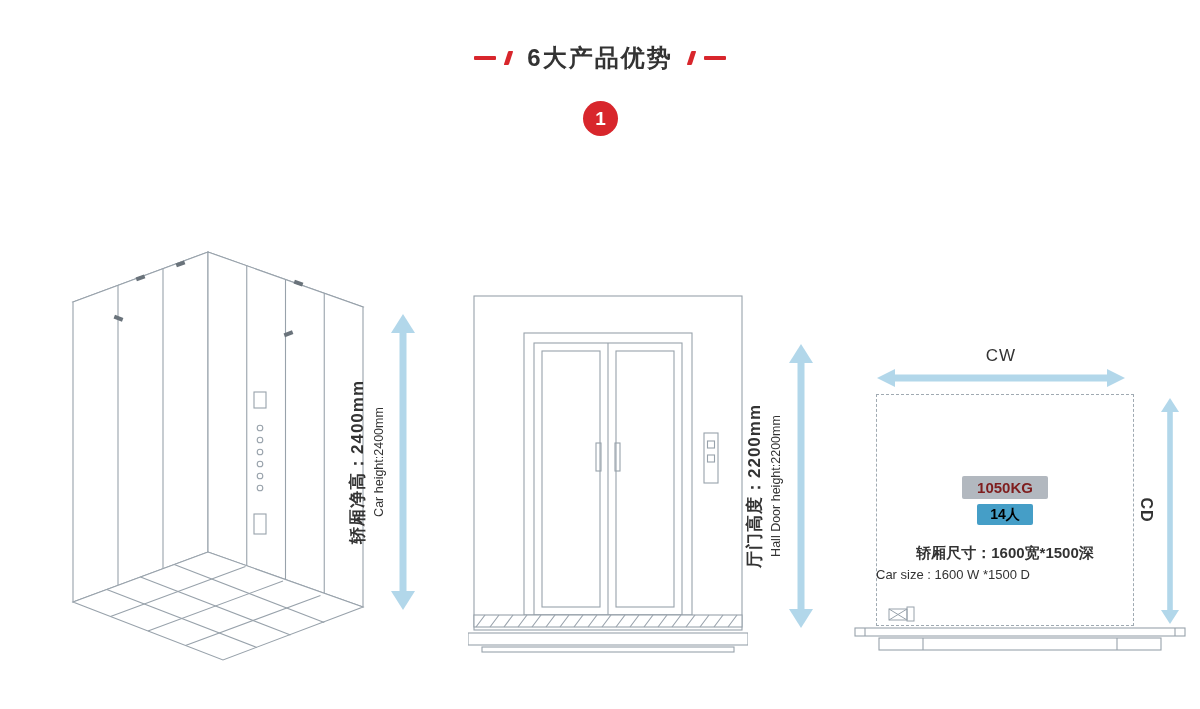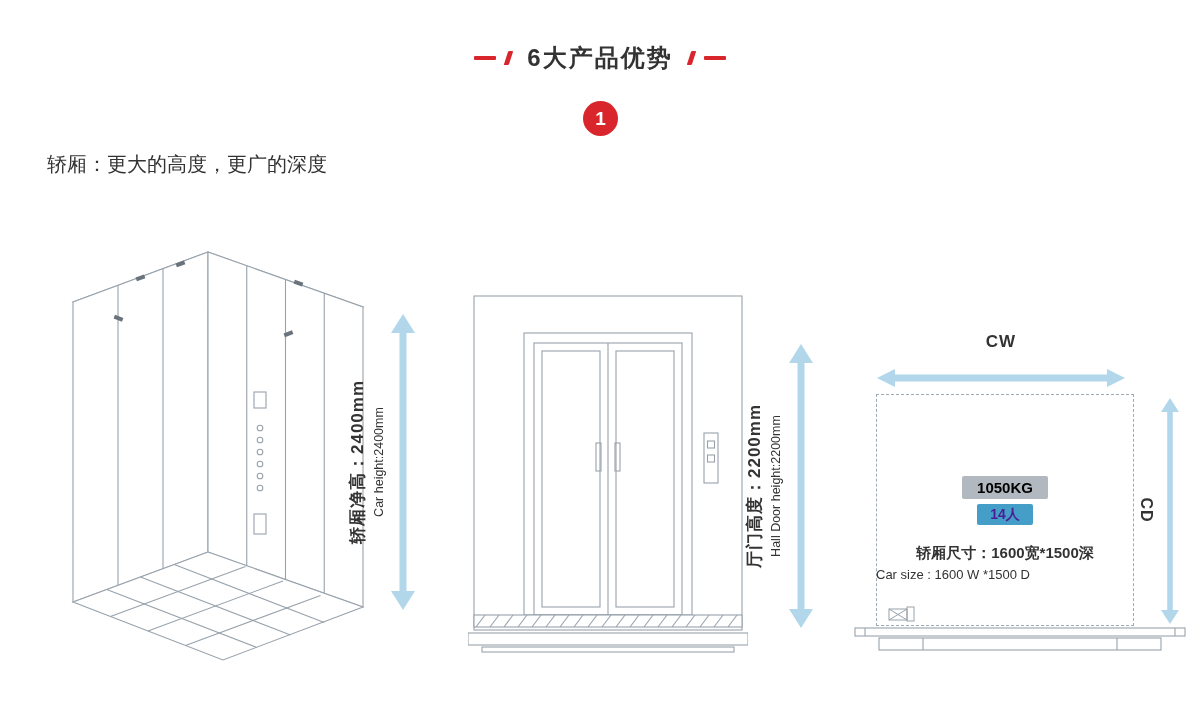--- a/index.html
+++ b/index.html
@@ -34,28 +34,28 @@
   svg{display:block;}
 
   
   .vlabel{position:absolute;transform:translate(-50%,-50%) rotate(-90deg);white-space:nowrap;text-align:center;}
   .vlabel .cn{font-size:17px;font-weight:bold;color:var(--text-dark);letter-spacing:1px;}
   .vlabel .en{font-size:12.5px;color:var(--text-dark);margin-top:3px;}
   .hlabel{position:absolute;transform:translate(-50%,-50%) rotate(90deg);font-size:16px;font-weight:600;
     color:var(--text-dark);letter-spacing:1px;white-space:nowrap;}
 
   
-  .cw-label{position:absolute;left:877px;top:332px;width:248px;text-align:center;font-size:17px;
-    font-weight:700;color:var(--text-dark);letter-spacing:1px;}
+  .cw-label{position:absolute;left:877px;top:346px;width:248px;text-align:center;font-size:17px;
+    font-weight:400;color:var(--text-dark);letter-spacing:1px;}
   .plan-outline{position:absolute;left:876px;top:394px;width:258px;height:232px;
     border:1.6px dashed #a0aab2;background:transparent;}
   .badge-load{position:absolute;left:962px;top:476px;width:86px;height:23px;background:var(--badge-gray);
-    color:#000000;font-size:15px;font-weight:bold;display:flex;align-items:center;justify-content:center;border-radius:2px;}
+    color:#7f1d1d;font-size:15px;font-weight:bold;display:flex;align-items:center;justify-content:center;border-radius:2px;}
   .badge-capacity{position:absolute;left:977px;top:504px;width:56px;height:21px;background:var(--badge-blue);
-    color:#4c1d95;font-size:14px;font-weight:bold;display:flex;align-items:center;justify-content:center;border-radius:2px;}
+    color:#000000;font-size:14px;font-weight:bold;display:flex;align-items:center;justify-content:center;border-radius:2px;}
   .plan-size-cn{position:absolute;left:876px;top:544px;width:258px;text-align:center;font-size:15px;
     font-weight:bold;color:var(--text-dark);}
   .plan-size-en{position:absolute;left:876px;top:567px;width:258px;text-align:left;font-size:13px;
     color:var(--text-dark);}
 </style>
 </head>
 <body>
 
 <div class="page">
 
@@ -63,21 +63,20 @@
     <span class="dash"></span>
     <span class="tick"></span>
     <span class="title-text">6大产品优势</span>
     <span class="tick"></span>
     <span class="dash"></span>
   </div>
 
   <div class="num-badge">1</div>
 
   <div class="intro">
-    <div class="line">轿厢：更大的高度，更广的深度</div>
   </div>
 
   <svg class="abs" style="left:58px;top:242px" width="350" height="440" viewBox="0 0 350 440">
     <g stroke="#98a2ab" stroke-width="1.1" fill="none">
 
       <polygon points="15,60 150,10 305,65 165,118" fill="#ffffff"></polygon>
       <line x1="65" y1="79.3" x2="200" y2="29.3"></line>
       <line x1="115" y1="98.7" x2="250" y2="48.7"></line>
       <line x1="60" y1="43.3" x2="210" y2="101.3"></line>
       <line x1="105" y1="26.7" x2="255" y2="84.7"></line>

